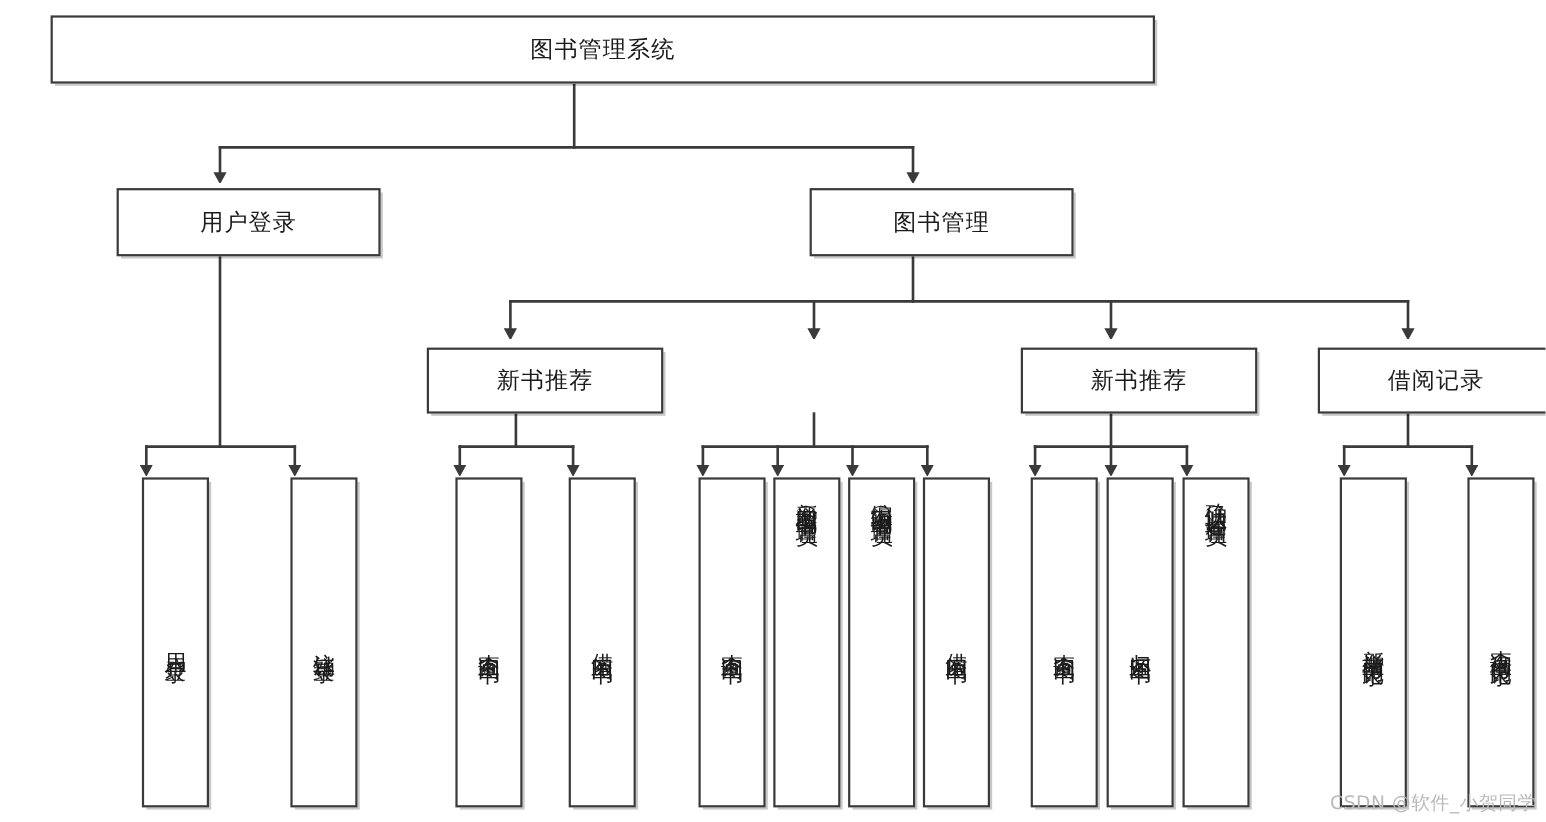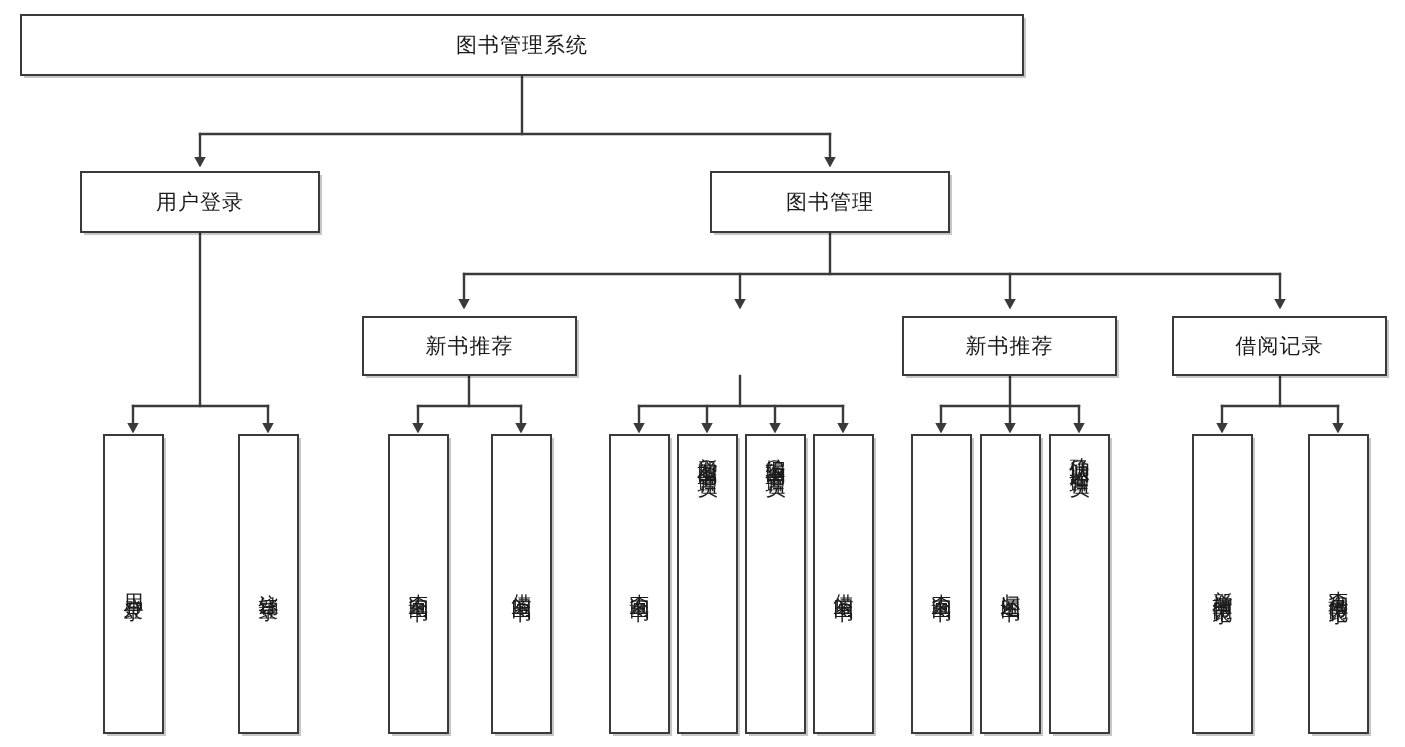--- a/index.html
+++ b/index.html
@@ -3,21 +3,21 @@
 <meta charset="utf-8">
 <style>
   html,body{margin:0;padding:0;background:#ffffff;}
   body{width:1405px;height:747px;overflow:hidden;
        font-family:"DejaVu Sans","Liberation Sans",sans-serif;}
   #stage{position:relative;width:1405px;height:747px;background:#fff;}
   svg.edges{position:absolute;left:0;top:0;width:1405px;height:747px;
             pointer-events:none;}
   .node{position:absolute;box-sizing:border-box;background:#fff;
         border:2px solid #3a3a3a;display:flex;align-items:center;
-        justify-content:center;color:#1b1b1b;}
+        justify-content:center;color:#1b1b1b;margin-left:26px;}
   .node.shadow{box-shadow:3px 3px 0 -1px rgba(0,0,0,0.22);}
   .node .lbl{display:block;text-align:center;line-height:1.35;}
   .node.h .lbl{font-size:21px;letter-spacing:1px;}
   .node.v{align-items:flex-start;justify-content:center;padding-top:6px;}
   .node.v .lbl{writing-mode:vertical-rl;text-orientation:upright;
                font-size:20px;letter-spacing:3px;line-height:1.05;
                white-space:nowrap;}
   .node.v.mid{align-items:center;padding-top:0;}
   .watermark{position:absolute;right:8px;bottom:6px;font-size:17px;
              color:#b9b9b9;letter-spacing:0.5px;white-space:nowrap;}
@@ -135,14 +135,15 @@
     <span class="lbl">确认归还（管理员）</span>
   </div>
 
   <div class="node v mid shadow" style="left:1192px;top:434px;width:61px;height:300px;">
     <span class="lbl">新增借阅记录</span>
   </div>
   <div class="node v mid shadow" style="left:1308px;top:434px;width:61px;height:300px;">
     <span class="lbl">查询借阅记录</span>
   </div>
 
+  <div class="watermark">CSDN @软件_小贺同学</div>
 
 </div>
 
 </body></html>

